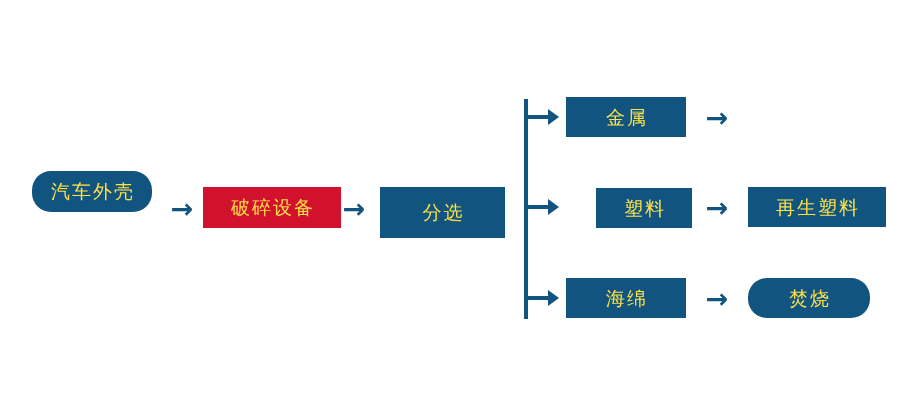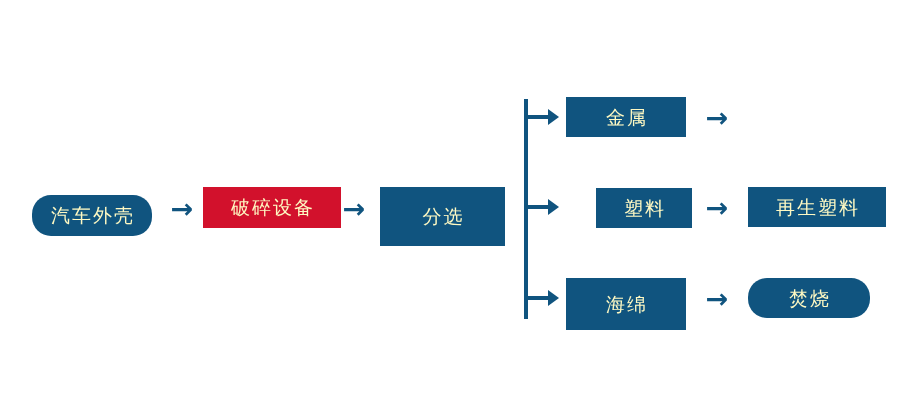--- a/index.html
+++ b/index.html
@@ -15,21 +15,21 @@
     width: 900px;
     height: 411px;
     background: #ffffff;
     overflow: hidden;
   }
   .node {
     position: absolute;
     display: flex;
     align-items: center;
     justify-content: center;
-    color: #fef9c3;
+    color: #fde047;
     font-size: 19px;
     letter-spacing: 2px;
     line-height: 1;
     text-indent: 2px;
     box-sizing: border-box;
     white-space: nowrap;
   }
   .node.blue { background: #10547f; }
   .node.red  { background: #d2112c; }
 
@@ -61,37 +61,37 @@
     border-top: 8px solid transparent;
     border-bottom: 8px solid transparent;
     border-left: 11px solid #10547f;
   }
 </style>
 </head>
 <body>
 
 <div id="canvas">
 
-  <div class="node blue" style="left:32px; top:195px; width:120px; height:41px;border-radius:19px;">
+  <div class="node blue" style="left:32px; top:171px; width:120px; height:41px;border-radius:19px;">
     <span>汽车外壳</span>
   </div>
 
   <div class="arrow" style="left:165px; top:193px; width:34px; height:30px;">
     <span>→</span>
   </div>
 
   <div class="node red" style="left:203px; top:187px; width:138px; height:41px;">
     <span>破碎设备</span>
   </div>
 
   <div class="arrow" style="left:337px; top:193px; width:34px; height:30px;">
     <span>→</span>
   </div>
 
-  <div class="node blue" style="left:380px; top:187px; width:125px; height:59px;">
+  <div class="node blue" style="left:380px; top:187px; width:125px; height:51px;">
     <span>分选</span>
   </div>
 
   <div class="bus-line" style="left:524px; top:99px; width:4px; height:220px;"></div>
 
   <div class="branch-stem" style="left:528px; top:115px; width:22px; height:4px;"></div>
   <div class="branch-head" style="left:548px; top:109px;"></div>
 
   <div class="branch-stem" style="left:528px; top:205px; width:22px; height:4px;"></div>
   <div class="branch-head" style="left:548px; top:199px;"></div>
@@ -109,21 +109,21 @@
   <div class="node blue" style="left:566px; top:188px; width:96px; height:40px;margin-left:30px;">
     <span>塑料</span>
   </div>
   <div class="arrow" style="left:700px; top:193px; width:34px; height:28px;">
     <span>→</span>
   </div>
   <div class="node blue" style="left:748px; top:187px; width:138px; height:40px;">
     <span>再生塑料</span>
   </div>
 
-  <div class="node blue" style="left:566px; top:278px; width:120px; height:52px;">
+  <div class="node blue" style="left:566px; top:278px; width:120px; height:40px;">
     <span>海绵</span>
   </div>
   <div class="arrow" style="left:700px; top:284px; width:34px; height:28px;">
     <span>→</span>
   </div>
   <div class="node blue" style="left:748px; top:278px; width:122px; height:40px;border-radius:19px;">
     <span>焚烧</span>
   </div>
 
 </div>

